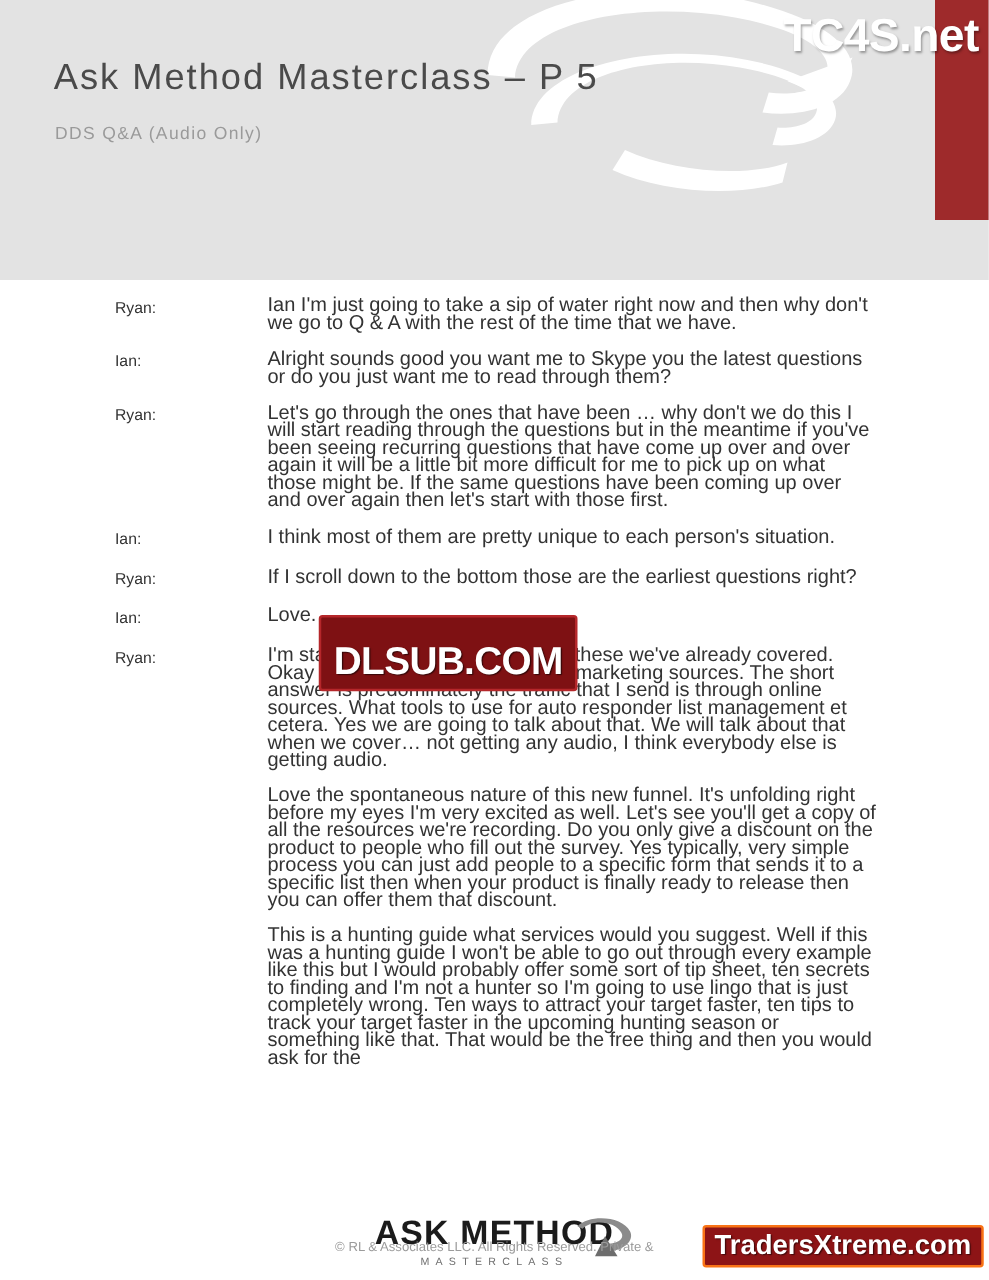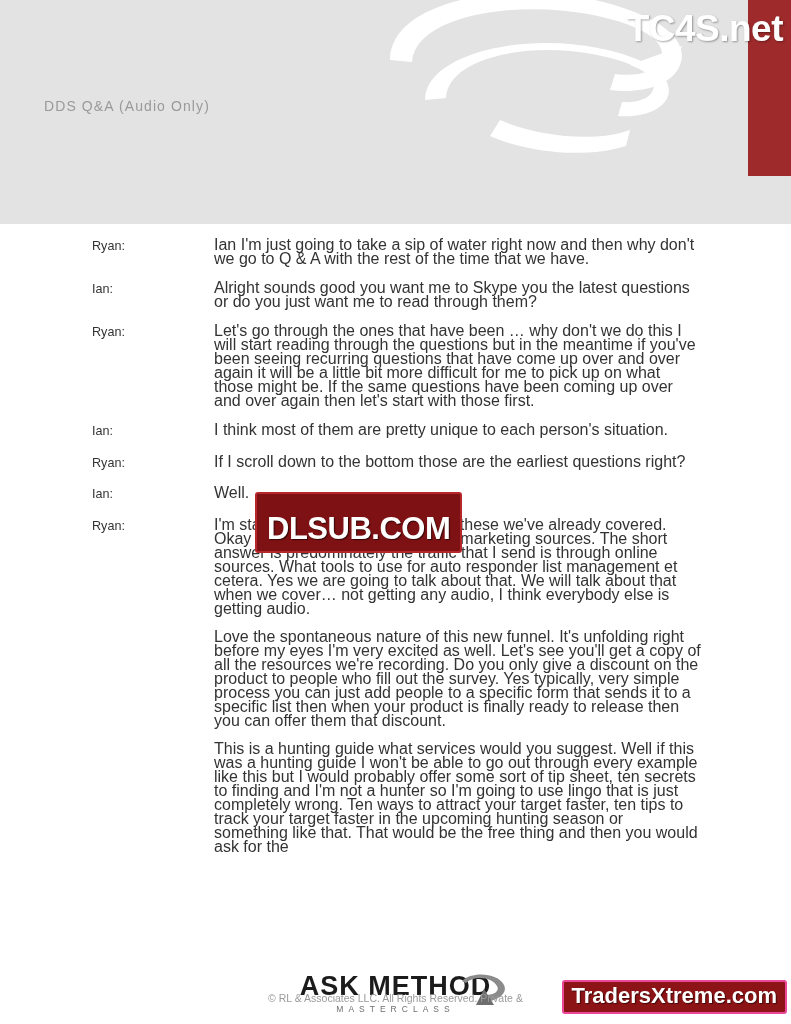--- a/index.html
+++ b/index.html
@@ -167,21 +167,21 @@
     text-align: center;
     font-size: 10.5px;
     color: #9b9b9b;
   }
   .watermark-traders {
     position: absolute;
     right: 4px;
     bottom: 10px;
     padding: 1px 8px 3px 8px;
     background: #8d1416;
-    border: 2px solid #ec4899;
+    border: 2px solid #f97316;
     border-radius: 3px;
     font-size: 22px;
     font-weight: bold;
     color: #ffffff;
     text-shadow: 1px 1px 1px rgba(0,0,0,0.55);
     z-index: 20;
     white-space: nowrap;
   }
 </style>
 </head>
@@ -193,20 +193,21 @@
     <g fill="#ffffff">
       <path d="M60 90 C 60 30, 180 10, 265 30 C 330 45, 360 70, 350 95 C 342 116, 310 124, 280 120 L 285 104 C 306 107, 326 102, 331 90 C 338 72, 312 54, 258 44 C 180 30, 85 47, 82 92 Z"></path>
       <path d="M95 130 C 95 85, 190 62, 268 78 C 320 88, 344 108, 338 126 C 333 141, 310 148, 288 146 L 292 132 C 306 133, 320 129, 323 120 C 328 106, 306 92, 262 84 C 196 72, 118 88, 116 128 Z"></path>
       <path d="M300 95 L 352 76 L 330 124 L 322 104 Z"></path>
       <path d="M170 150 C 210 168, 268 172, 300 160 L 296 176 C 258 188, 200 184, 160 166 Z"></path>
     </g>
   </svg>
 
   <div class="header-redbar"></div>
   <div class="watermark-tc4s">TC4S.net</div>
+  <div class="header-title">Ask Method Masterclass – P 5</div>
   <div class="header-sub">DDS Q&amp;A (Audio Only)</div>
 </div>
 
 <div class="transcript">
 
   <div class="entry">
     <div class="speaker">Ryan:</div>
     <div class="lines">
       <p>Ian I'm just going to take a sip of water right now and then why don't we go to Q &amp; A with the rest of the time that we have.</p>
     </div>
@@ -236,21 +237,21 @@
   <div class="entry">
     <div class="speaker">Ryan:</div>
     <div class="lines">
       <p>If I scroll down to the bottom those are the earliest questions right?</p>
     </div>
   </div>
 
   <div class="entry">
     <div class="speaker">Ian:</div>
     <div class="lines">
-      <p>Well.</p>
+      <p>Love.</p>
     </div>
   </div>
 
   <div class="entry">
     <div class="speaker">Ryan:</div>
     <div class="lines">
       <p>I'm starting at the bottom, some of these we've already covered.  Okay test with a funnel with online marketing sources.  The short answer is predominately the traffic that I send is through online sources.  What tools to use for auto responder list management et cetera.  Yes we are going to talk about that.  We will talk about that when we cover…  not getting any audio, I think everybody else is getting audio.</p>
       <p>Love the spontaneous nature of this new funnel.  It's unfolding right before my eyes I'm very excited as well.  Let's see you'll get a copy of all the resources we're recording.  Do you only give a discount on the product to people who fill out the survey.  Yes typically, very simple process you can just add people to a specific form that sends it to a specific list then when your product is finally ready to release then you can offer them that discount.</p>
       <p>This is a hunting guide what services would you suggest.  Well if this was a hunting guide I won't be able to go out through every example like this but I would probably offer some sort of tip sheet, ten secrets to finding and I'm not a hunter so I'm going to use lingo that is just completely wrong.  Ten ways to attract your target faster, ten tips to track your target faster in the upcoming hunting season or something like that.  That would be the free thing and then you would ask for the</p>
     </div>

